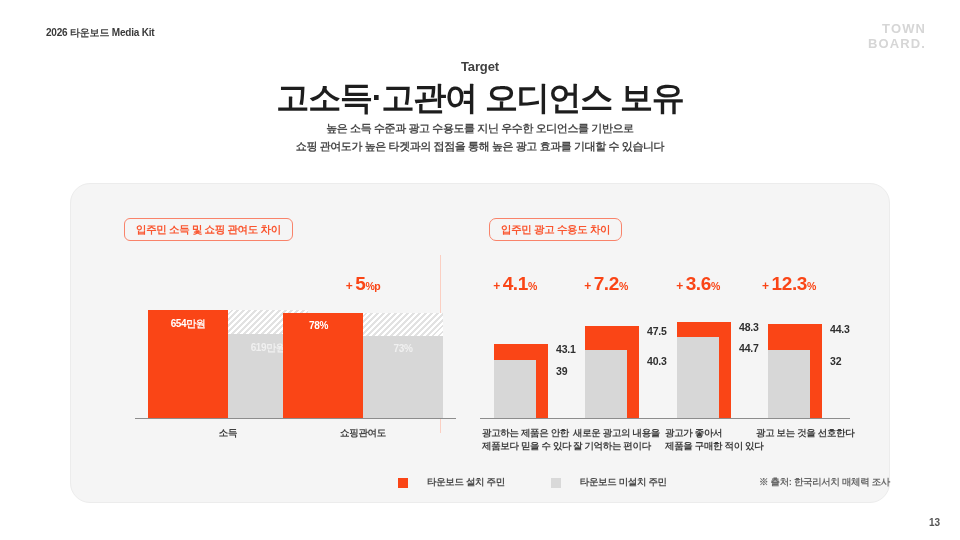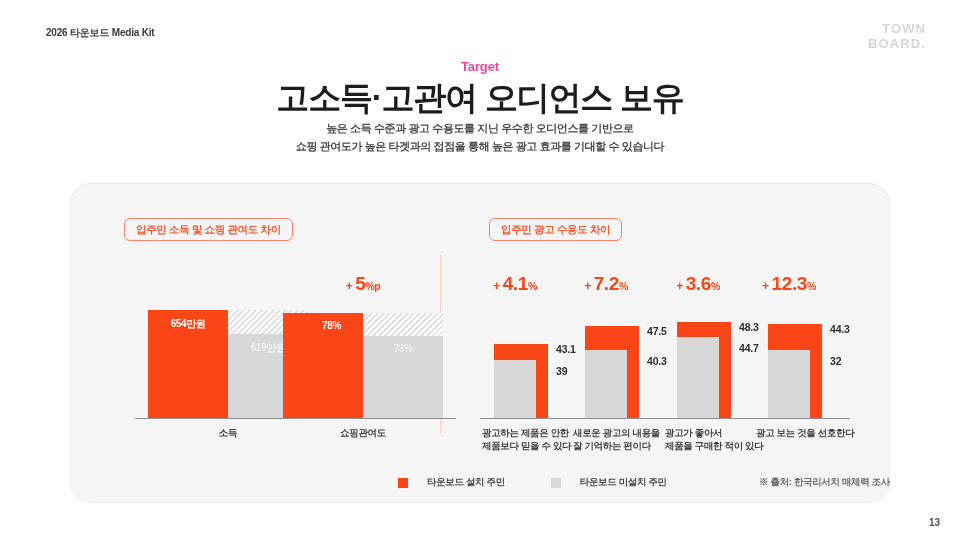--- a/index.html
+++ b/index.html
@@ -26,21 +26,21 @@
   .logo {
     position:absolute; right:34px; top:22px;
     text-align:right;
     font-size:13px; font-weight:700; line-height:1.12;
     color:#d6d6d6; letter-spacing:1.1px;
   }
 
   .eyebrow {
     position:absolute; left:0; right:0; top:59px;
     text-align:center;
-    font-size:13px; font-weight:700; color:#ec4899;
+    font-size:13px; font-weight:700; color:#404040;
     letter-spacing:-0.1px;
   }
   .title {
     position:absolute; left:0; right:0; top:76px;
     text-align:center;
     font-size:33px; font-weight:700; color:#1d1d1d;
     letter-spacing:-1.2px;
   }
   .subtitle {
     position:absolute; left:0; right:0; top:120px;
@@ -73,21 +73,21 @@
     background:transparent;
     color:#fa5630;
     font-size:10.5px; font-weight:700;
     letter-spacing:-0.35px;
     white-space:nowrap;
     display:flex; align-items:center; justify-content:center;
     height:23px;
     padding:0 11px;
   }
   #pill-left  { left:124px; top:218px; }
-  #pill-right { left:489px; top:218px; }
+  #pill-right { left:489px; top:218px;border-radius:7px; }
 
   
   .deltaLabel {
     position:absolute;
     color:#fa4516;
     white-space:nowrap;
     font-weight:700;
     letter-spacing:-0.4px;
   }
   .deltaLabel .plus { font-size:12px; font-weight:600; }
@@ -201,21 +201,21 @@
     <div class="bar hatch" style="left: 228px; top: 310px; width: 80px; height: 24px;"></div>
     <div class="bar gray" style="left: 228px; top: 334px; width: 80px; height: 84px;"></div>
     <div class="inBarLabel" style="left: 148px; top: 317px; width: 80px;">654만원</div>
     <div class="inBarLabel onGray" style="left: 228px; top: 341px; width: 80px;">619만원</div>
     <div class="axis" style="left: 135px; top: 418px; width: 186px;"></div>
     <div class="catLabel" style="left: 118px; top: 426px; width: 220px;">소득</div>
     <div class="deltaLabel" style="left: 243px; top: 273px; width: 240px; text-align: center;"><span class="plus">+ </span><span class="big">5</span><span class="unit">%p</span></div>
     <div class="bar orange" style="left: 283px; top: 313px; width: 80px; height: 105px;"></div>
     <div class="bar hatch" style="left: 363px; top: 313px; width: 80px; height: 23px;"></div>
     <div class="bar gray" style="left: 363px; top: 336px; width: 80px; height: 82px;"></div>
-    <div class="inBarLabel" style="left: 296px; top: 320px; width: 71px;">78%</div>
+    <div class="inBarLabel" style="left: 283px; top: 320px; width: 71px;">78%</div>
     <div class="inBarLabel onGray" style="left: 363px; top: 343px; width: 80px;">73%</div>
     <div class="axis" style="left: 270px; top: 418px; width: 186px;"></div>
     <div class="catLabel" style="left: 253px; top: 426px; width: 220px;">쇼핑관여도</div>
     <div class="deltaLabel" style="left: 395px; top: 273px; width: 240px; text-align: center;"><span class="plus">+ </span><span class="big">4.1</span><span class="unit">%</span></div>
     <div class="bar orange" style="left: 494px; top: 344px; width: 54px; height: 74px;"></div>
     <div class="bar gray" style="left: 494px; top: 360px; width: 42px; height: 58px;"></div>
     <div class="valLabel" style="left: 556px; top: 343px;">43.1</div>
     <div class="valLabel" style="left: 556px; top: 365px;">39</div>
     <div class="catLabel" style="left: 482px; top: 426px; width: 112px; text-align: left;">광고하는 제품은 안한
 제품보다 믿을 수 있다</div>

